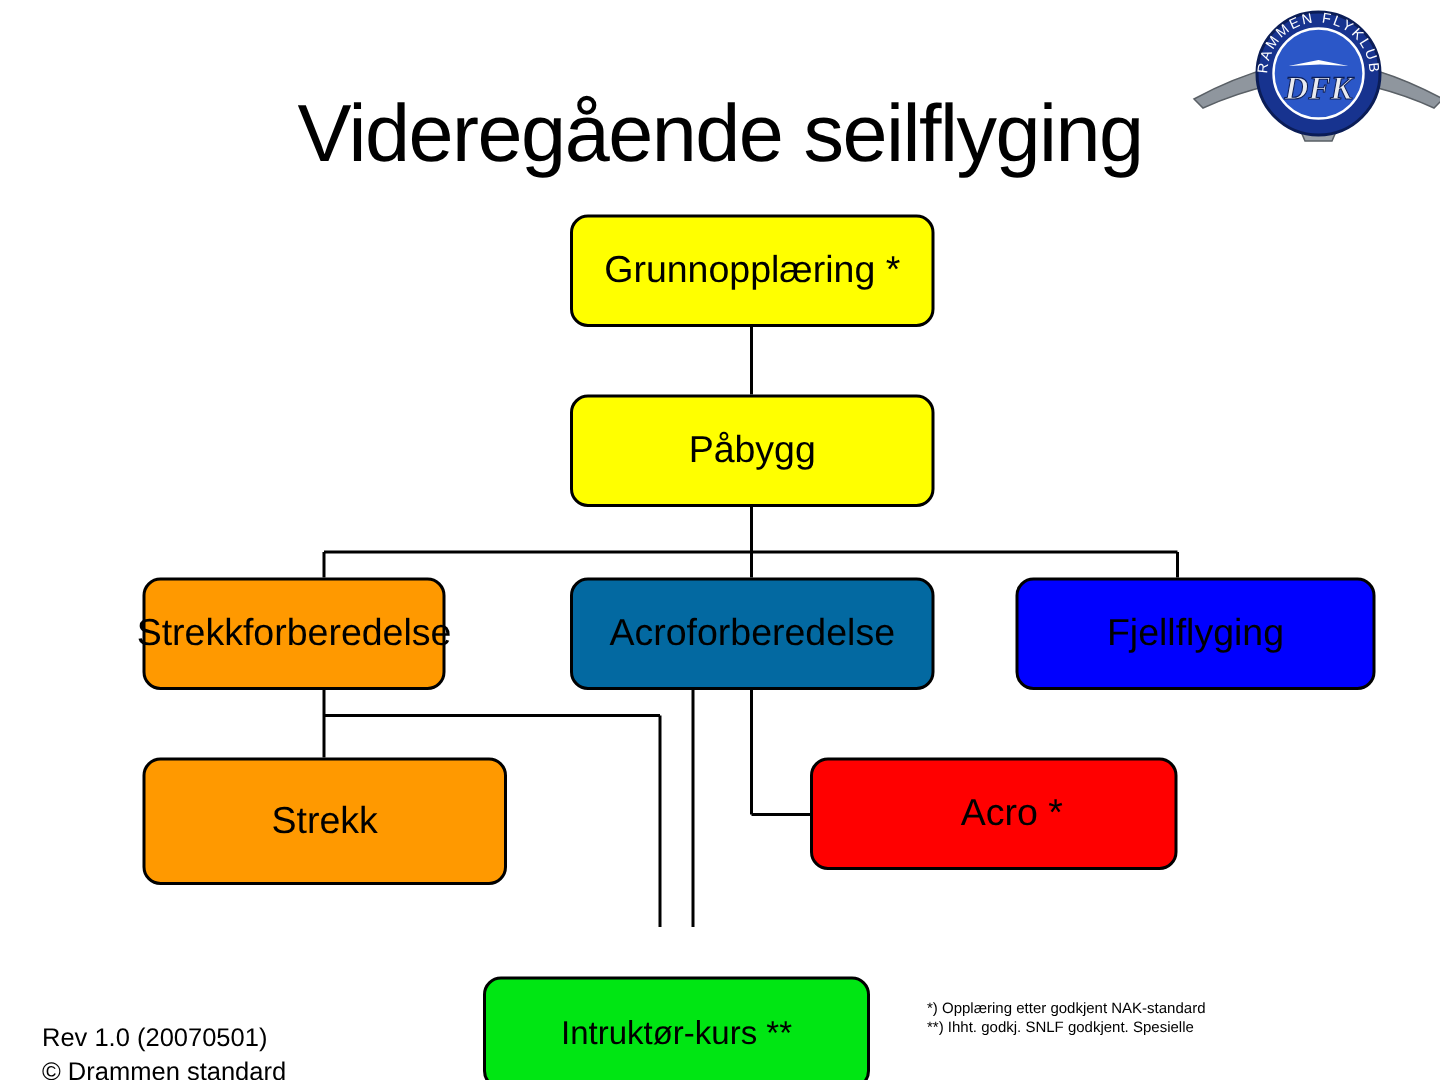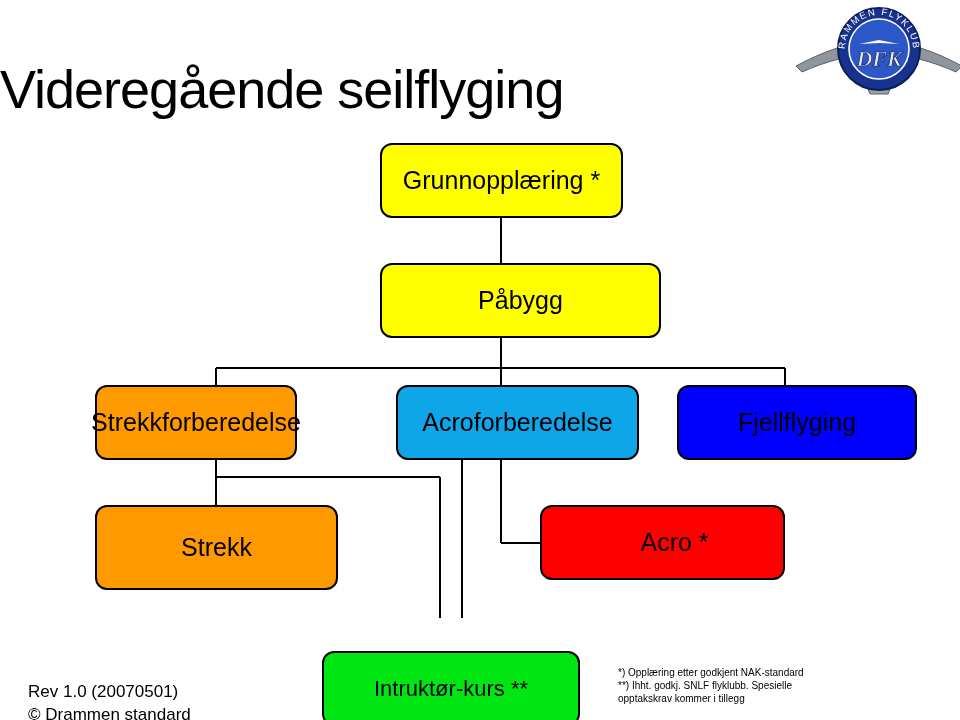--- a/index.html
+++ b/index.html
@@ -1,31 +1,31 @@
 <!DOCTYPE html>
 <html><head>
 <meta charset="utf-8">
 <style>
   html,body{margin:0;padding:0;background:#fff;}
   #slide{
     position:relative;width:960px;height:720px;background:#ffffff;overflow:hidden;
     font-family:"Liberation Sans", sans-serif;color:#000;
   }
   #title{
-    position:absolute;top:58px;left:0;width:960px;text-align:left;
+    position:absolute;top:58px;left:0;width:960px;text-align:center;
     font-size:54px;font-weight:400;letter-spacing:-1px;white-space:nowrap;
   }
   .node{
     position:absolute;border:2px solid #000;border-radius:12px;
     display:flex;align-items:center;justify-content:center;
     font-size:25px;box-sizing:border-box;
   }
   .node.bold{font-weight:normal;font-size:22px;margin-top:33px;}
   #n-grunn{left:380px;top:143px;width:243px;height:75px;}
-  #n-paabygg{left:380px;top:263px;width:281px;height:75px;}
+  #n-paabygg{left:380px;top:263px;width:243px;height:75px;}
   #n-strekkf{left:95px;top:385px;width:202px;height:75px;}
   #n-acrof{left:380px;top:385px;width:243px;height:75px;}
   #n-fjell{left:665px;top:385px;width:240px;height:75px;margin-left:12px;}
   #n-strekk{left:95px;top:505px;width:243px;height:85px;}
   #n-acro{left:540px;top:505px;width:245px;height:75px;}
   #n-instr{left:322px;top:618px;width:258px;height:75px;}
   #connectors{position:absolute;left:0;top:0;width:960px;height:720px;pointer-events:none;}
   #logo{position:absolute;right:-4px;top:2px;width:170px;height:100px;}
   #footer-left{
     position:absolute;left:28px;top:681px;font-size:17px;line-height:1.35;
@@ -83,21 +83,21 @@
 
   <div class="node" id="n-grunn" style="background: rgb(255, 255, 0);">
       <span>Grunnopplæring *</span>
     </div>
   <div class="node" id="n-paabygg" style="background: rgb(255, 255, 0);">
       <span>Påbygg</span>
     </div>
   <div class="node" id="n-strekkf" style="background: rgb(255, 153, 0);">
       <span>Strekkforberedelse</span>
     </div>
-  <div class="node" id="n-acrof" style="background: #0ea5e9; margin-left: 16px;">
+  <div class="node" id="n-acrof" style="background: #0369a1;">
       <span>Acroforberedelse</span>
     </div>
   <div class="node" id="n-fjell" style="background: rgb(0, 0, 255);">
       <span>Fjellflyging</span>
     </div>
   <div class="node" id="n-strekk" style="background: rgb(255, 153, 0);">
       <span>Strekk</span>
     </div>
   <div class="node" id="n-acro" style="background: rgb(255, 0, 0); padding-left: 24px;">
       <span>Acro *</span>
@@ -106,17 +106,16 @@
       <span>Intruktør-kurs **</span>
     </div>
 
   <div id="footer-left">
     <div>Rev 1.0 (20070501)</div>
     <div>© Drammen standard</div>
   </div>
 
   <div id="footer-right">
     <div>*) Opplæring etter godkjent NAK-standard</div>
-    <div>**) Ihht. godkj. SNLF flyklubb. Spesielle</div>
-    <div>opptakskrav kommer i tillegg</div>
+    <div>**) Ihht. godkj. SNLF godkjent. Spesielle</div>
   </div>
 
 </div>
 
 </body></html>

